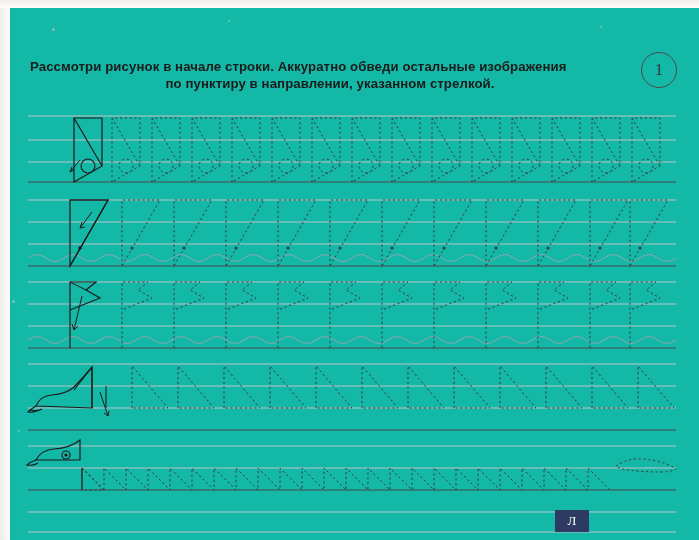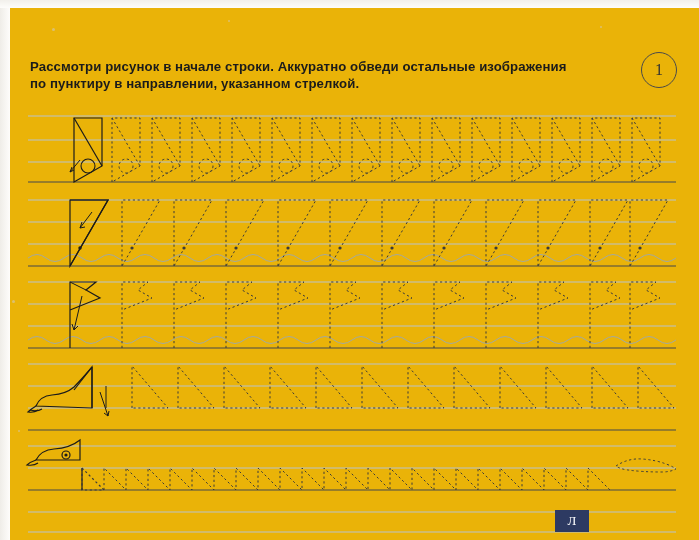--- a/index.html
+++ b/index.html
@@ -5,21 +5,21 @@
   html,body{margin:0;padding:0;}
   body{
     width:699px;height:540px;
     background:#fdfcfa;
     font-family:"Liberation Sans", sans-serif;
     overflow:hidden;
     position:relative;
   }
   #page{
     position:absolute;left:0;top:0;width:699px;height:540px;
-    background:#eab308;
+    background:#14b8a6;
   }
   
   .page-edge-left{
     position:absolute;left:0;top:0;width:10px;height:540px;
     background:linear-gradient(to right,#efede8,#fefdfb);
   }
   .page-edge-top{
     position:absolute;left:0;top:0;width:699px;height:8px;
     background:linear-gradient(to bottom,#f2f0eb,#fefdfb);
   }
@@ -27,21 +27,21 @@
 
   .instruction{
     position:absolute;
     left:30px;top:58px;width:600px;
     font-size:13.2px;
     line-height:17px;
     color:#1b1b1b;
     font-weight:bold;
     letter-spacing:.1px;
   }
-  .instruction .line2{display:block;font-weight:bold;}
+  .instruction .line2{display:block;font-weight:bold;text-align:center;}
 
   .page-number{
     position:absolute;
     right:22px;top:52px;
     width:34px;height:34px;
     border:1.2px solid #4a4a4a;
     border-radius:50%;
     display:flex;align-items:center;justify-content:center;
     font-size:16px;color:#333;
     font-family:"Liberation Serif", serif;

